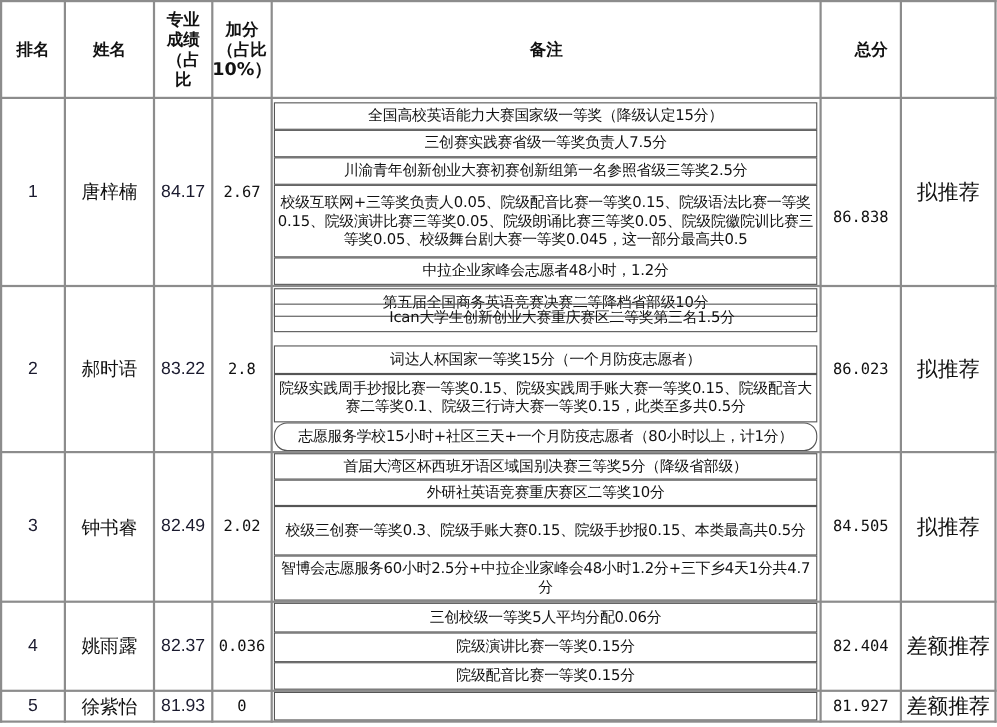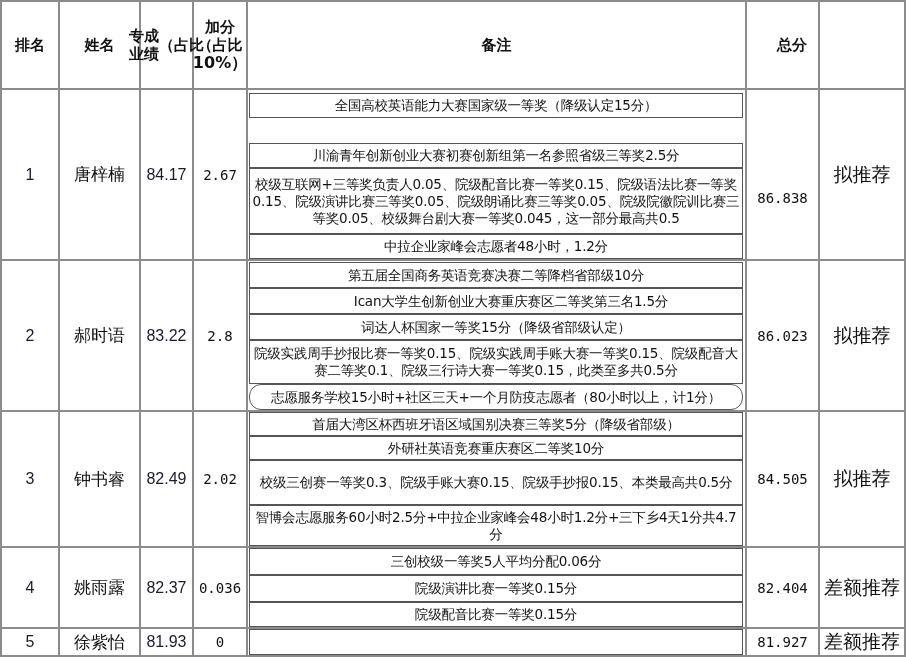--- a/index.html
+++ b/index.html
@@ -38,53 +38,54 @@
   <div class="vline" style="left:58px;top:0;height:657px;"></div>
   <div class="vline" style="left:139px;top:0;height:657px;"></div>
   <div class="vline" style="left:192px;top:0;height:657px;"></div>
   <div class="vline" style="left:246px;top:0;height:657px;"></div>
   <div class="vline" style="left:745px;top:0;height:657px;"></div>
   <div class="vline" style="left:818px;top:0;height:657px;"></div>
   <div class="vline" style="left:904px;top:0;height:657px;"></div>
 
   <div class="cell hdr" style="left:2px;top:2px;width:56px;height:86px;">排名</div>
   <div class="cell hdr" style="left:60px;top:2px;width:79px;height:86px;">姓名</div>
-  <div class="cell hdr" style="left:141px;top:2px;width:51px;height:86px;flex-direction:row;line-height:18px;">
+  <div class="cell hdr" style="left:141px;top:2px;width:51px;height:86px;flex-direction:column;line-height:18px;">
     <span>专业</span>
     <span>成绩</span>
     <span>（占</span>
     <span>比</span>
   </div>
   <div class="cell hdr" style="left:194px;top:2px;width:52px;height:86px;flex-direction:column;line-height:18px;">
     <span>加分</span>
     <span>（占比</span>
     <span style="font-size:16px;">10%）</span>
   </div>
   <div class="cell hdr" style="left:248px;top:2px;width:497px;height:86px;">备注</div>
   <div class="cell hdr" style="left:747px;top:2px;width:90px;height:86px;">总分</div>
   <div class="cell hdr" style="left:820px;top:2px;width:84px;height:86px;"></div>
 
   <div class="cell num" style="left:2px;top:90px;width:56px;height:169px;">1</div>
   <div class="cell name" style="left:60px;top:90px;width:79px;height:169px;">唐梓楠</div>
   <div class="cell num" style="left:141px;top:90px;width:51px;height:169px;">84.17</div>
   <div class="cell mono" style="left:194px;top:90px;width:52px;height:169px;">2.67</div>
   <div class="notebox note" style="top:93px;height:25px;">全国高校英语能力大赛国家级一等奖（降级认定15分）</div>
+  <div class="notebox note" style="top:118px;height:25px;">三创赛实践赛省级一等奖负责人7.5分</div>
   <div class="notebox note" style="top:143px;height:25px;">川渝青年创新创业大赛初赛创新组第一名参照省级三等奖2.5分</div>
   <div class="notebox note" style="top:168px;height:66px;">校级互联网+三等奖负责人0.05、院级配音比赛一等奖0.15、院级语法比赛一等奖0.15、院级演讲比赛三等奖0.05、院级朗诵比赛三等奖0.05、院级院徽院训比赛三等奖0.05、校级舞台剧大赛一等奖0.045，这一部分最高共0.5</div>
   <div class="notebox note" style="top:234px;height:25px;">中拉企业家峰会志愿者48小时，1.2分</div>
   <div class="cell mono" style="left:747px;top:90px;width:71px;height:216px;">86.838</div>
   <div class="cell rec" style="left:820px;top:90px;width:84px;height:169px;">拟推荐</div>
 
   <div class="cell num" style="left:2px;top:261px;width:56px;height:149px;">2</div>
   <div class="cell name" style="left:60px;top:261px;width:79px;height:149px;">郝时语</div>
   <div class="cell num" style="left:141px;top:261px;width:51px;height:149px;">83.22</div>
   <div class="cell mono" style="left:194px;top:261px;width:52px;height:149px;">2.8</div>
   <div class="notebox note" style="top:262px;height:26px;">第五届全国商务英语竞赛决赛二等降档省部级10分</div>
-  <div class="notebox note" style="top:288px;height:26px;padding-left:32px;">Ican大学生创新创业大赛重庆赛区二等奖第三名1.5分</div>
-  <div class="notebox note" style="top:314px;height:26px;">词达人杯国家一等奖15分（降级省部级认定）</div>
+  <div class="notebox note" style="top:276px;height:26px;padding-left:32px;">Ican大学生创新创业大赛重庆赛区二等奖第三名1.5分</div>
+  <div class="notebox note" style="top:314px;height:26px;">词达人杯国家一等奖15分（一个月防疫志愿者）</div>
   <div class="notebox note" style="top:340px;height:44px;">院级实践周手抄报比赛一等奖0.15、院级实践周手账大赛一等奖0.15、院级配音大赛二等奖0.1、院级三行诗大赛一等奖0.15，此类至多共0.5分</div>
   <div class="notebox note" style="top:384px;height:26px;border-radius:12px;">志愿服务学校15小时+社区三天+一个月防疫志愿者（80小时以上，计1分）</div>
   <div class="cell mono" style="left:747px;top:261px;width:71px;height:149px;">86.023</div>
   <div class="cell rec" style="left:820px;top:261px;width:84px;height:149px;">拟推荐</div>
 
   <div class="cell num" style="left:2px;top:412px;width:56px;height:134px;">3</div>
   <div class="cell name" style="left:60px;top:412px;width:79px;height:134px;border-radius:11px;">钟书睿</div>
   <div class="cell num" style="left:141px;top:412px;width:51px;height:134px;">82.49</div>
   <div class="cell mono" style="left:194px;top:412px;width:52px;height:134px;">2.02</div>
   <div class="notebox note" style="top:412px;height:24px;">首届大湾区杯西班牙语区域国别决赛三等奖5分（降级省部级）</div>

